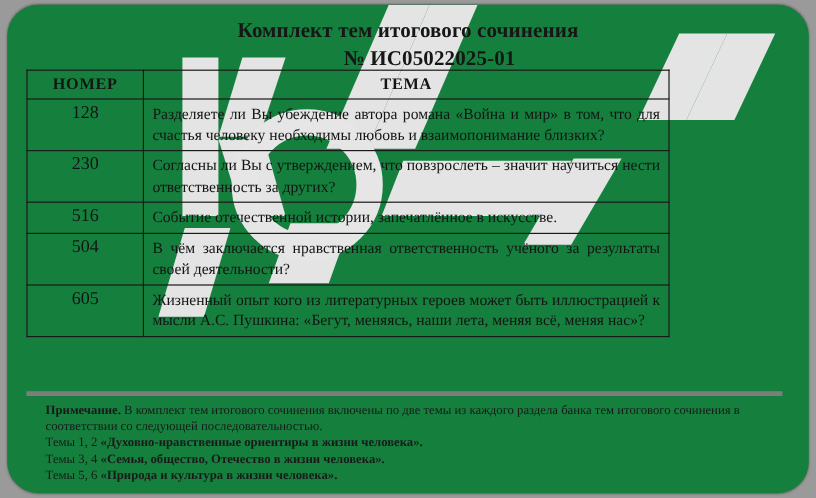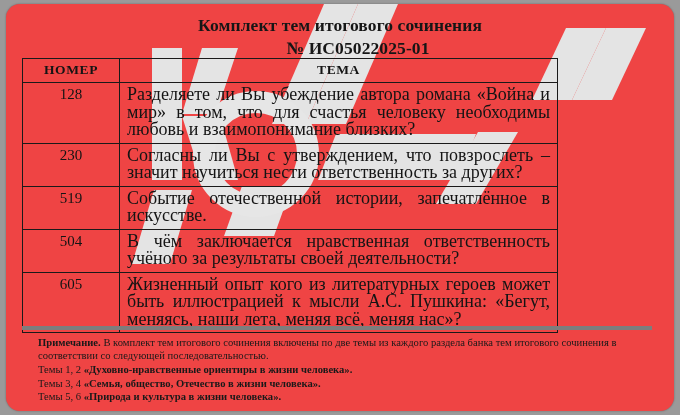--- a/index.html
+++ b/index.html
@@ -12,22 +12,22 @@
     background: #9a9a9a;
     font-family: "Liberation Serif", "DejaVu Serif", serif;
     overflow: hidden;
   }
   .page {
     position: absolute;
     left: 6px;
     top: 4px;
     width: 668px;
     height: 407px;
-    background: #ef4444;
-    border-radius: 14px;
+    background: #15803d;
+    border-radius: 26px;
     overflow: hidden;
     box-shadow: 0 0 2px rgba(0,0,0,0.35);
   }
   
   .watermark {
     position: absolute;
     left: 0; top: 0;
     width: 668px; height: 407px;
     pointer-events: none;
     z-index: 0;
@@ -82,21 +82,21 @@
     padding: 3px 0 4px 0;
     letter-spacing: 0.6px;
     text-align: center;
   }
   td.col-num {
     font-size: 15px;
     padding: 3px 0 4px 0;
     line-height: 17px;
   }
   td.col-theme {
-    font-size: 18px;
+    font-size: 13px;
     line-height: 17.5px;
     text-align: justify;
     text-justify: inter-word;
     padding: 3px 7px 4px 7px;
     hyphens: none;
   }
   
   .separator {
     position: absolute;
     left: 16px;
@@ -162,21 +162,21 @@
       <tbody>
         <tr>
           <td class="col-num">128</td>
           <td class="col-theme">Разделяете ли Вы убеждение автора романа «Война и мир» в том, что для счастья человеку необходимы любовь и взаимопонимание близких?</td>
         </tr>
         <tr>
           <td class="col-num">230</td>
           <td class="col-theme">Согласны ли Вы с утверждением, что повзрослеть – значит научиться нести ответственность за других?</td>
         </tr>
         <tr>
-          <td class="col-num">519</td>
+          <td class="col-num">516</td>
           <td class="col-theme">Событие отечественной истории, запечатлённое в искусстве.</td>
         </tr>
         <tr>
           <td class="col-num">504</td>
           <td class="col-theme">В чём заключается нравственная ответственность учёного за результаты своей деятельности?</td>
         </tr>
         <tr>
           <td class="col-num">605</td>
           <td class="col-theme">Жизненный опыт кого из литературных героев может быть иллюстрацией к мысли А.С. Пушкина: «Бегут, меняясь, наши лета, меняя всё, меняя нас»?</td>
         </tr>

